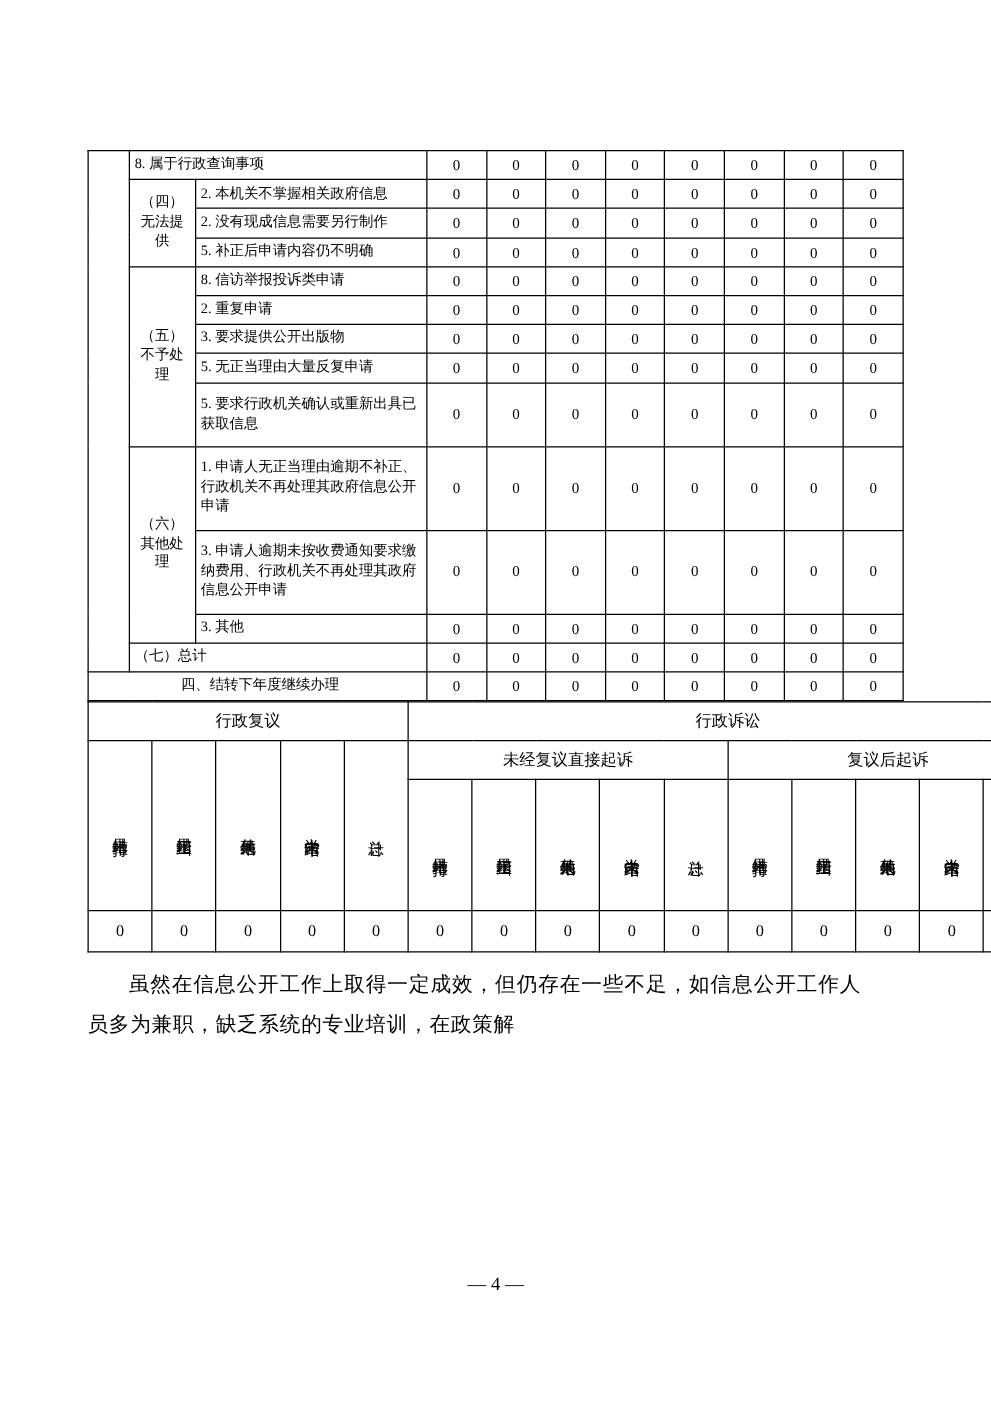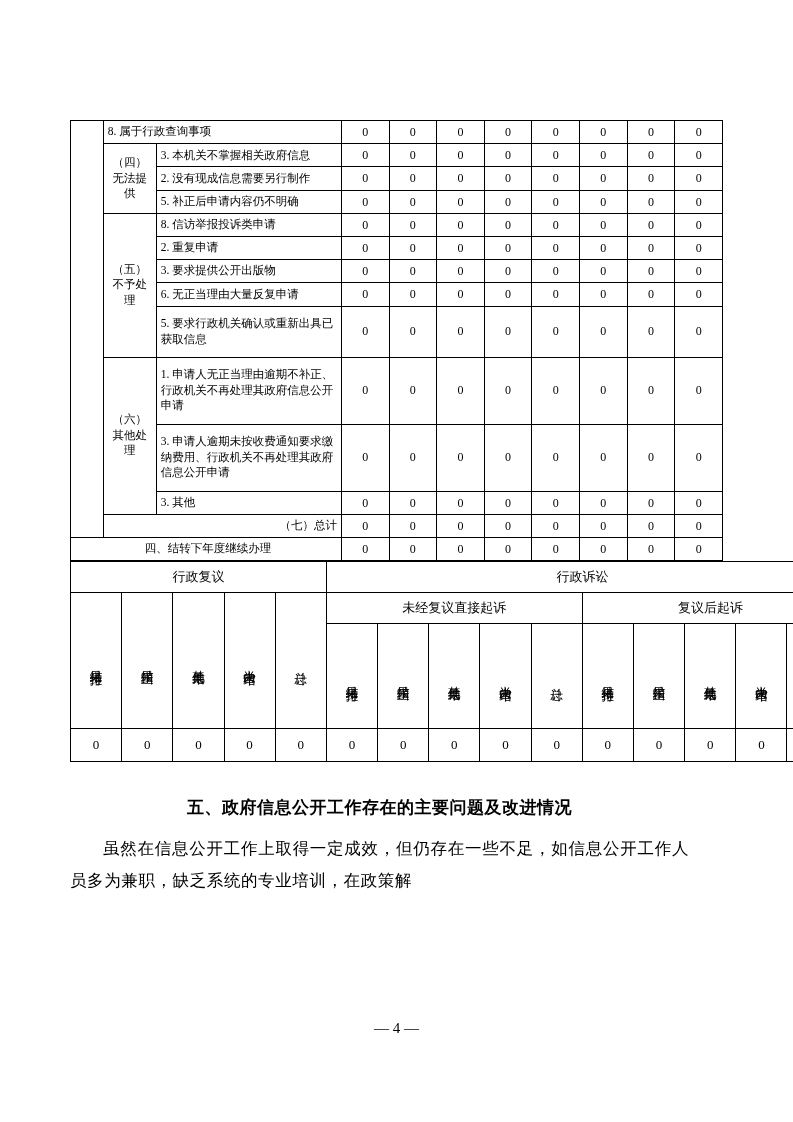--- a/index.html
+++ b/index.html
@@ -159,21 +159,21 @@
       <td class="num">0</td>
       <td class="num">0</td>
       <td class="num">0</td>
       <td class="num">0</td>
       <td class="num">0</td>
       <td class="num">0</td>
     </tr>
 
     <tr>
       <td class="cat" rowspan="3">（四）<br>无法提<br>供</td>
-      <td class="item">3. 本机关不掌握相关政府信息</td>
+      <td class="item">2. 本机关不掌握相关政府信息</td>
       <td class="num">0</td>
       <td class="num">0</td>
       <td class="num">0</td>
       <td class="num">0</td>
       <td class="num">0</td>
       <td class="num">0</td>
       <td class="num">0</td>
       <td class="num">0</td>
     </tr>
 
@@ -229,21 +229,21 @@
       <td class="num">0</td>
       <td class="num">0</td>
       <td class="num">0</td>
       <td class="num">0</td>
       <td class="num">0</td>
       <td class="num">0</td>
       <td class="num">0</td>
       <td class="num">0</td>
     </tr>
     <tr>
-      <td class="item">6. 无正当理由大量反复申请</td>
+      <td class="item">5. 无正当理由大量反复申请</td>
       <td class="num">0</td>
       <td class="num">0</td>
       <td class="num">0</td>
       <td class="num">0</td>
       <td class="num">0</td>
       <td class="num">0</td>
       <td class="num">0</td>
       <td class="num">0</td>
     </tr>
     <tr>
@@ -287,21 +287,21 @@
       <td class="num">0</td>
       <td class="num">0</td>
       <td class="num">0</td>
       <td class="num">0</td>
       <td class="num">0</td>
       <td class="num">0</td>
       <td class="num">0</td>
     </tr>
 
     <tr>
-      <td class="item-wide" colspan="2" style="text-align:right">（七）总计</td>
+      <td class="item-wide" colspan="2" style="text-align:left">（七）总计</td>
       <td class="num">0</td>
       <td class="num">0</td>
       <td class="num">0</td>
       <td class="num">0</td>
       <td class="num">0</td>
       <td class="num">0</td>
       <td class="num">0</td>
       <td class="num">0</td>
     </tr>
 
@@ -378,18 +378,17 @@
       <td class="valrow">0</td>
       <td class="valrow">0</td>
       <td class="valrow">0</td>
       <td class="valrow">0</td>
       <td class="valrow">0</td>
       <td class="valrow">0</td>
     </tr>
   </tbody>
     </table>
 
-  <h2 class="section">五、政府信息公开工作存在的主要问题及改进情况</h2>
   <p class="body">虽然在信息公开工作上取得一定成效，但仍存在一些不足，如信息公开工作人员多为兼职，缺乏系统的专业培训，在政策解</p>
 
 </div>
 
 <div class="pagenum">— 4 —</div>
 
 </body></html>

